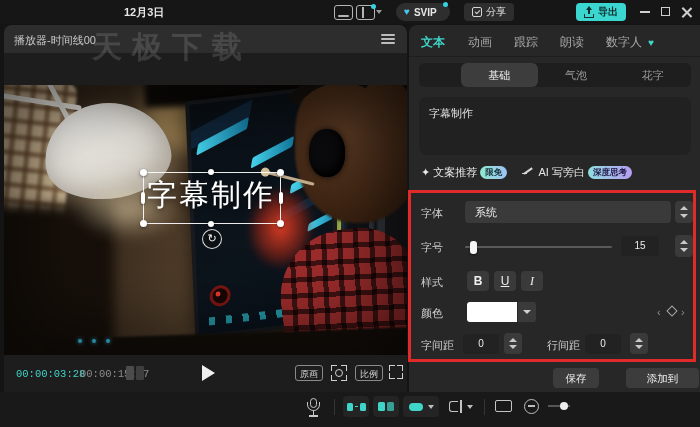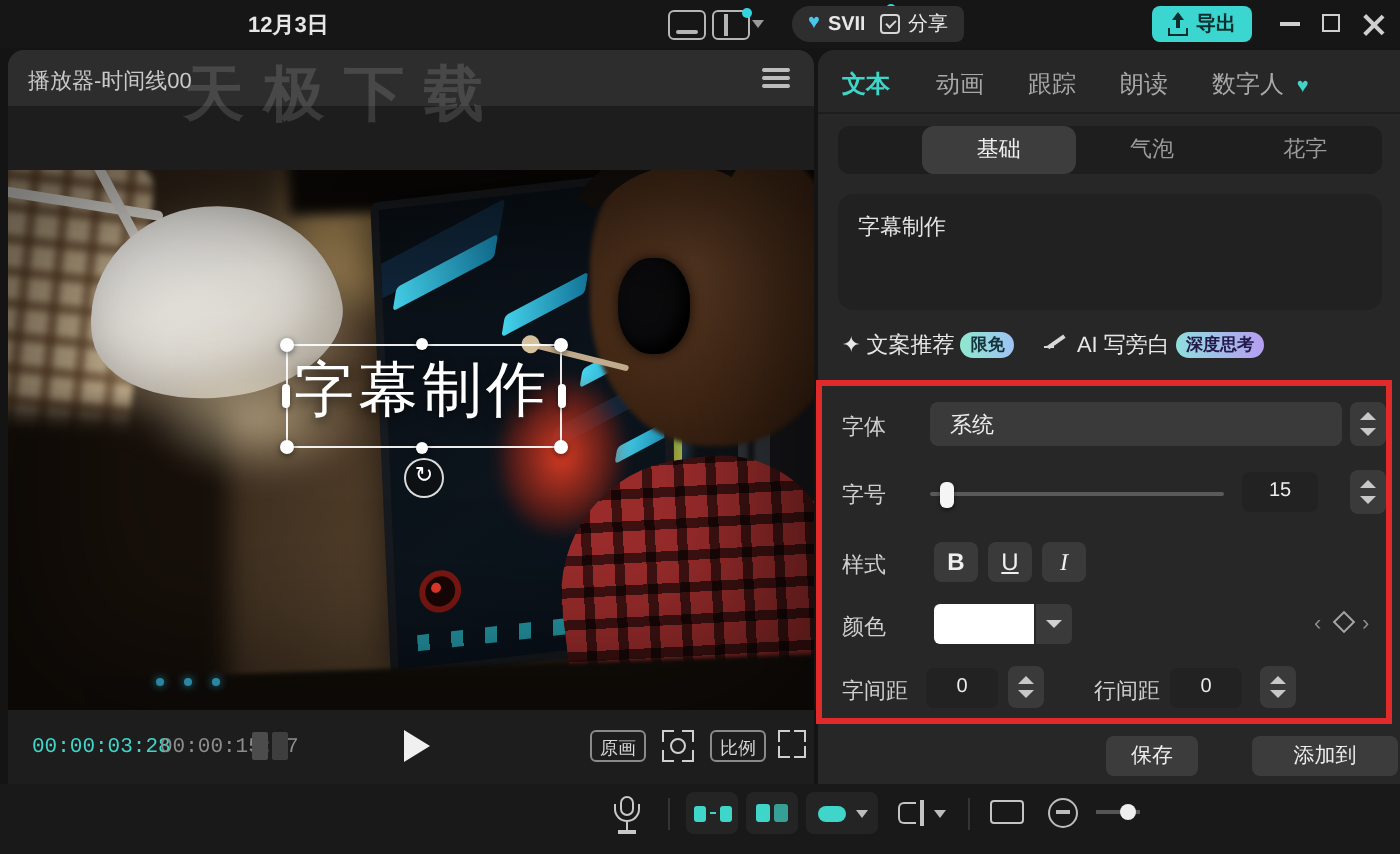--- a/index.html
+++ b/index.html
@@ -204,21 +204,21 @@
       <span class="cyan-dot" style="right:-2px;top:-2px;"></span>
     </div>
     <div style="position:absolute;left:376px;top:10px;width:0;height:0;border-left:3.5px solid transparent;border-right:3.5px solid transparent;border-top:4px solid #9a9a9a;"></div>
 
     <div class="pill" style="left:396px;width:54px;">
       <span class="heart">♥</span>
       <span style="font-weight:bold;">SVIP</span>
       <span class="cyan-dot" style="right:2px;top:-1px;"></span>
     </div>
 
-    <div class="pill square" style="left:432px;align-items:center;">
+    <div class="pill square" style="left:464px;align-items:center;">
       <span class="mini-sq">
           <span class="chk"></span>
         </span>
       <span>分享</span>
     </div>
 
 
     <div class="pill square export-pill" style="left:576px;">
       <span class="up-ic">
           <i class="head"></i>

